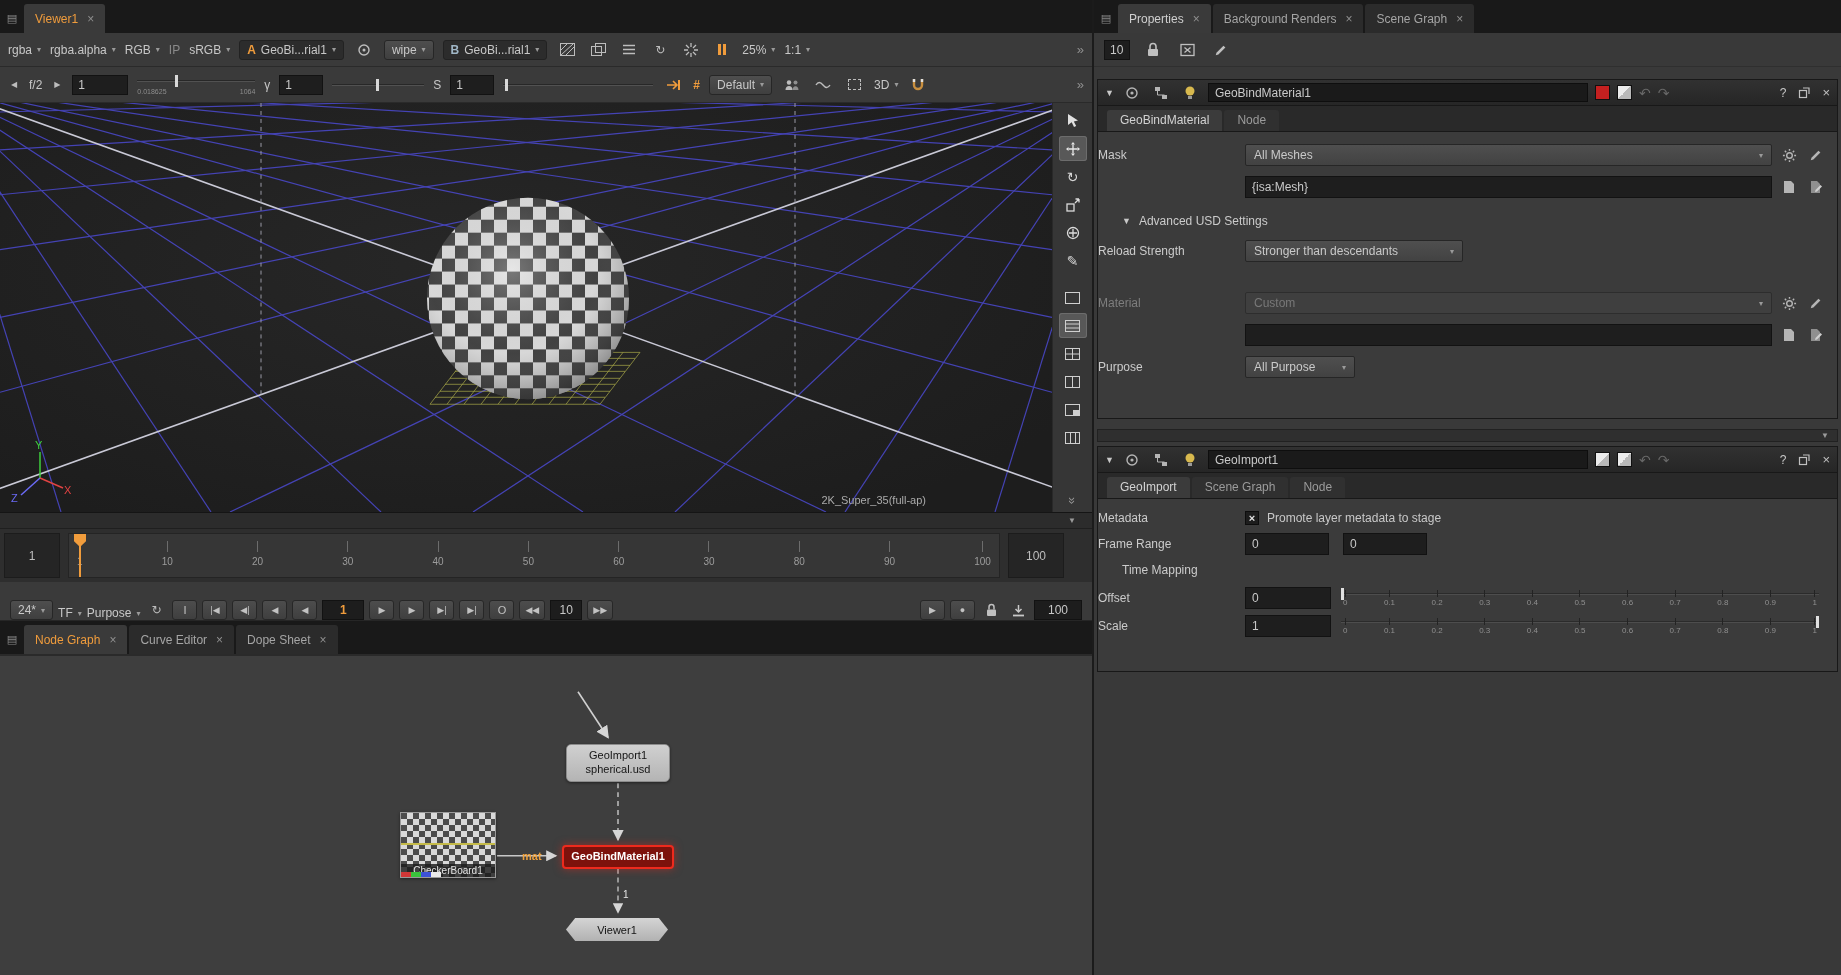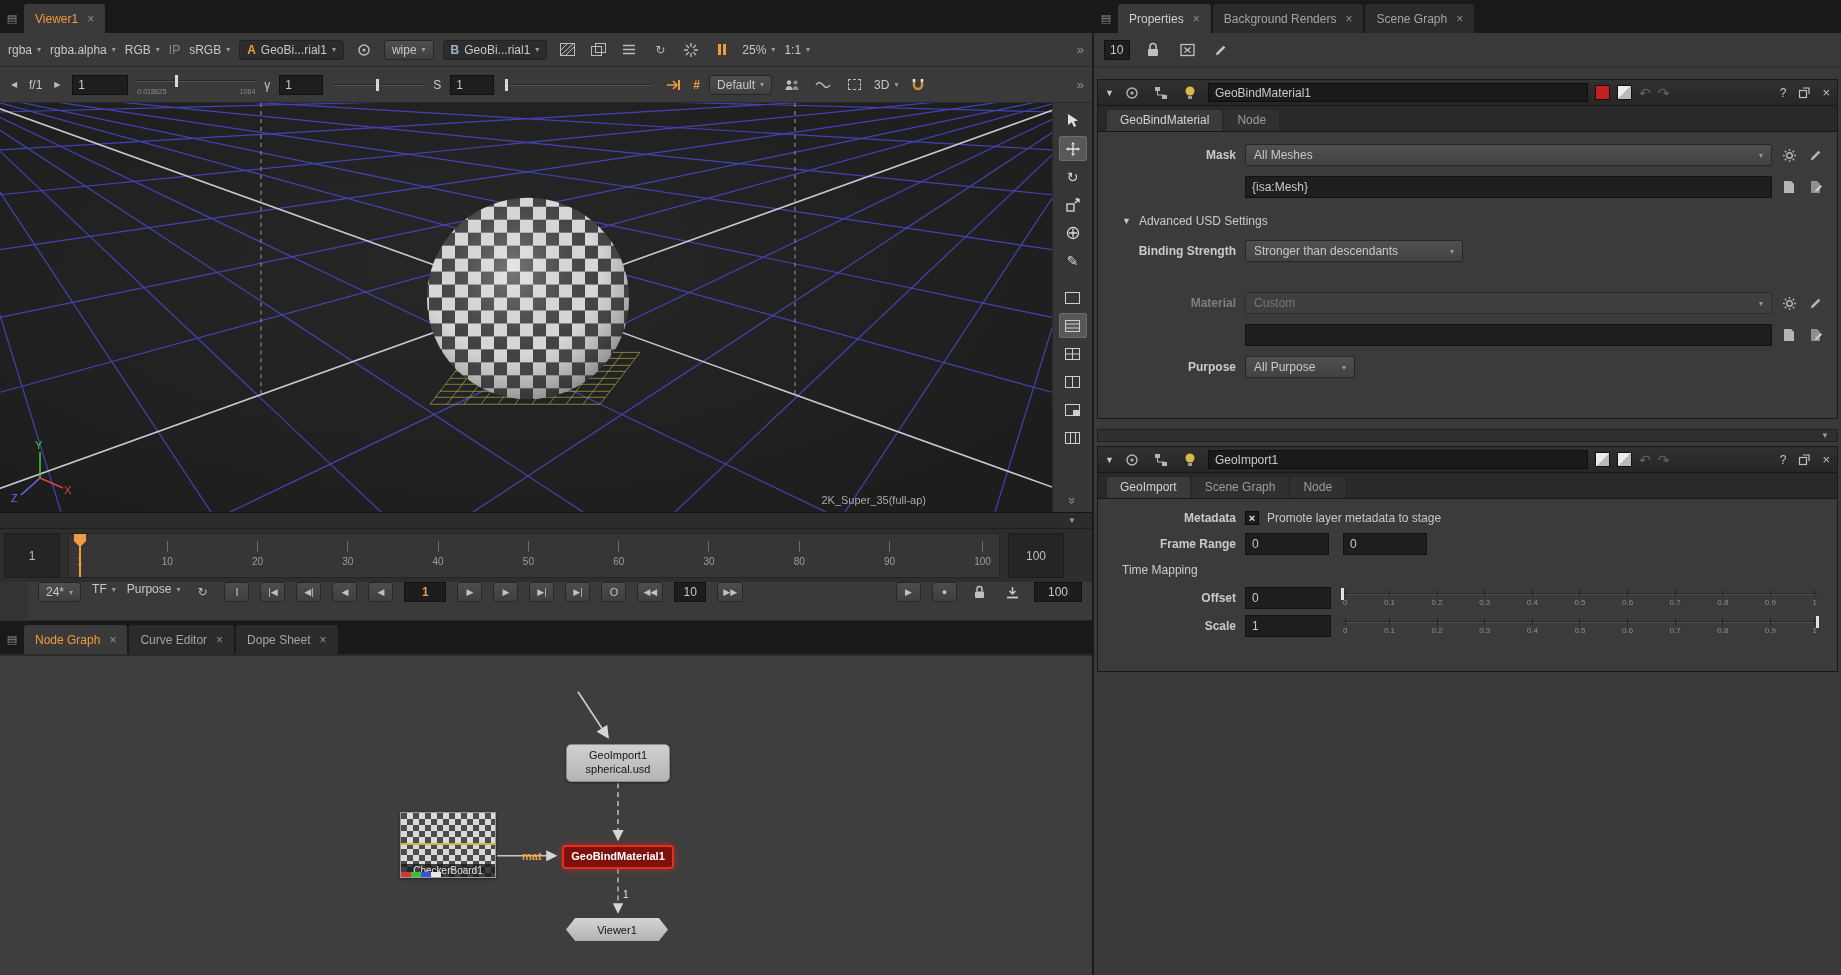--- a/index.html
+++ b/index.html
@@ -53,21 +53,21 @@
   .timeline{height:53px;background:#2e2e2e;display:flex;align-items:stretch;gap:8px;padding:4px 28px 4px 4px;flex:none;}
   .tl-box{width:56px;background:#252525;border:1px solid #1c1c1c;display:flex;align-items:center;justify-content:center;color:#bdbdbd;flex:none;}
   .ruler{flex:1;background:#363636;border:1px solid #242424;position:relative;}
   .tickrow{position:absolute;left:8px;right:8px;top:7px;display:flex;justify-content:space-between;}
   .tickcol{display:flex;flex-direction:column;align-items:center;gap:5px;}
   .tickmark{width:1px;height:11px;background:#6c6c6c;display:block;}
   .ticklabel{font-size:10px;color:#9c9c9c;line-height:1;}
   .playhead{position:absolute;left:10px;top:0;bottom:0;width:2px;background:#f09c3c;}
   .phmarker{position:absolute;left:5px;top:0;width:12px;height:13px;background:#f09c3c;clip-path:polygon(0 0,100% 0,100% 55%,50% 100%,0 55%);}
 
-  .transport{height:39px;background:#3a3a3a;display:flex;align-items:flex-start;gap:11px;padding:0 10px;border-bottom:1px solid #262626;flex:none;margin-left:28px;}
+  .transport{height:39px;background:#3a3a3a;display:flex;align-items:flex-end;gap:5px;padding:0 10px;border-bottom:1px solid #262626;flex:none;}
   .tbtn{height:20px;min-width:25px;padding:0 5px;background:linear-gradient(#4d4d4d,#3f3f3f);border:1px solid #272727;border-radius:3px;color:#c2c2c2;display:inline-flex;align-items:center;justify-content:center;font-size:9px;flex:none;}
   .framebox{width:42px;height:20px;background:#1d1d1d;border:1px solid #121212;color:#f09c3c;display:inline-flex;align-items:center;justify-content:center;font-weight:bold;flex:none;}
   .endbox{width:48px;height:20px;background:#1d1d1d;border:1px solid #121212;color:#c8c8c8;display:inline-flex;align-items:center;justify-content:center;flex:none;}
   .tspacer{flex:1;}
 
   .nodegraph{flex:1;position:relative;background:#3e3e3e;overflow:hidden;border-top:2px solid #2a2a2a;}
   .ng-svg{position:absolute;left:0;top:0;width:100%;height:100%;}
   .node{position:absolute;display:flex;flex-direction:column;align-items:center;justify-content:center;font-size:11px;color:#151515;text-align:center;line-height:1.25;}
   .node.gray{background:linear-gradient(#d0d0d0,#b4b4b4);border:1px solid #8c8c8c;border-radius:5px;box-shadow:0 1px 3px rgba(0,0,0,.45);}
   .node.red{background:#7d120c;border:2px solid #ee2a1d;border-radius:4px;color:#fff;font-weight:bold;box-shadow:0 0 8px rgba(238,42,29,.5);}
@@ -91,21 +91,21 @@
   .sw-light{background:linear-gradient(135deg,#ececec 50%,#b9b9b9 50%);}
   .harr{color:#686868;font-size:14px;}
   .hq{color:#c6c6c6;font-size:12px;}
   .hclose{color:#c0c0c0;font-size:13px;}
   .ntabs{display:flex;gap:2px;background:#292929;border:1px solid #181818;border-top:none;padding:4px 9px 0;}
   .ntab{padding:3px 13px 4px;background:#303030;color:#9b9b9b;border-radius:3px 3px 0 0;font-size:12px;}
   .ntab.active{background:#3b3b3b;color:#d3d3d3;}
   .nbody{background:#3b3b3b;border:1px solid #181818;border-top:none;padding:12px 8px 40px 0;}
   .nbody.geo{padding-bottom:16px;}
   .prow{display:flex;align-items:center;margin-bottom:10px;}
-  .plabel{width:147px;text-align:right;padding-right:9px;color:#cbcbcb;flex:none;font-weight:bold;}
+  .plabel{width:147px;padding-right:9px;color:#cbcbcb;flex:none;}
   .plabel.dis{color:#7e7e7e;}
   .seldd{height:22px;background:linear-gradient(#4f4f4f,#424242);border:1px solid #262626;border-radius:2px;display:flex;align-items:center;padding:0 8px;gap:8px;color:#c9c9c9;}
   .seldd .caret{margin-left:auto;}
   .seldd.dis{background:#3f3f3f;color:#787878;border-color:#2d2d2d;align-items:center;}
   .wfull{width:527px;flex:none;}
   .ticon{display:inline-flex;align-items:center;justify-content:center;width:20px;height:20px;margin-left:7px;flex:none;}
   .tin{height:22px;background:#1e1e1e;border:1px solid #121212;color:#c9c9c9;padding:0 6px;font-size:12px;font-family:inherit;}
   .fbtn{width:24px;height:22px;background:#1e1e1e;border:1px solid #121212;display:inline-flex;align-items:center;justify-content:center;margin-left:4px;flex:none;}
   .section{display:flex;align-items:center;gap:8px;margin:16px 0 12px 24px;color:#cbcbcb;}
   .gap30{margin-top:30px;}
@@ -209,21 +209,21 @@
         </div>
       <div class="dd">
           <span>1:1</span>
           <span class="caret">▾</span>
         </div>
       <span class="chev">»</span>
     </div>
 
     <div class="vtb vtb2">
       <span class="ibtn" style="width:12px;font-size:8px">◀</span>
-      <span>f/1</span>
+      <span>f/2</span>
       <span class="ibtn" style="width:12px;font-size:8px">▶</span>
       <input class="numin w56" value="1" style="">
       <div class="sliderwrap">
         <div class="msl" style="width:118px">
             <div class="track"></div>
             <span class="hd" style="left:38px"></span>
           </div>
         <div class="sublabels" style="width:118px">
           <span>0.018625</span>
           <span>1064</span>
@@ -698,21 +698,21 @@
                 <path d="M1 1h6l3 3v9H1z" fill="#8f8f8f"></path>
                 <path d="M5 12l2-.5 5-5-1.5-1.5-5 5z" fill="#d0d0d0"></path>
               </svg>
             </span>
         </div>
         <div class="section">
           <span class="htri">▼</span>
           <span>Advanced USD Settings</span>
         </div>
         <div class="prow">
-          <span class="plabel">Binding Strength</span>
+          <span class="plabel">Reload Strength</span>
           <div class="seldd" style="width:218px">
               <span>Stronger than descendants</span>
               <span class="caret">▾</span>
             </div>
         </div>
         <div class="prow gap30">
           <span class="plabel dis">Material</span>
           <div class="seldd wfull dis">
               <span>Custom</span>
               <span class="caret">▾</span>

